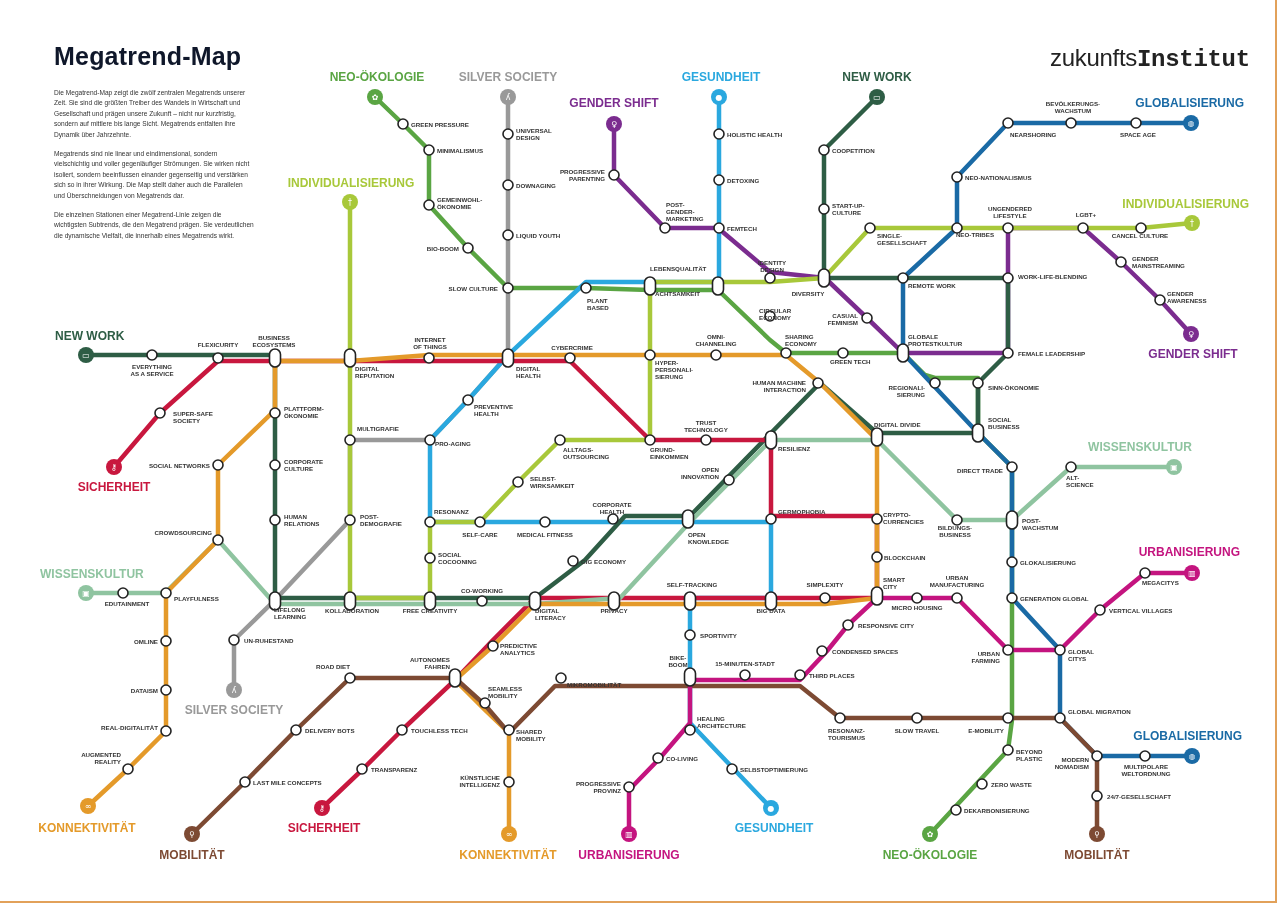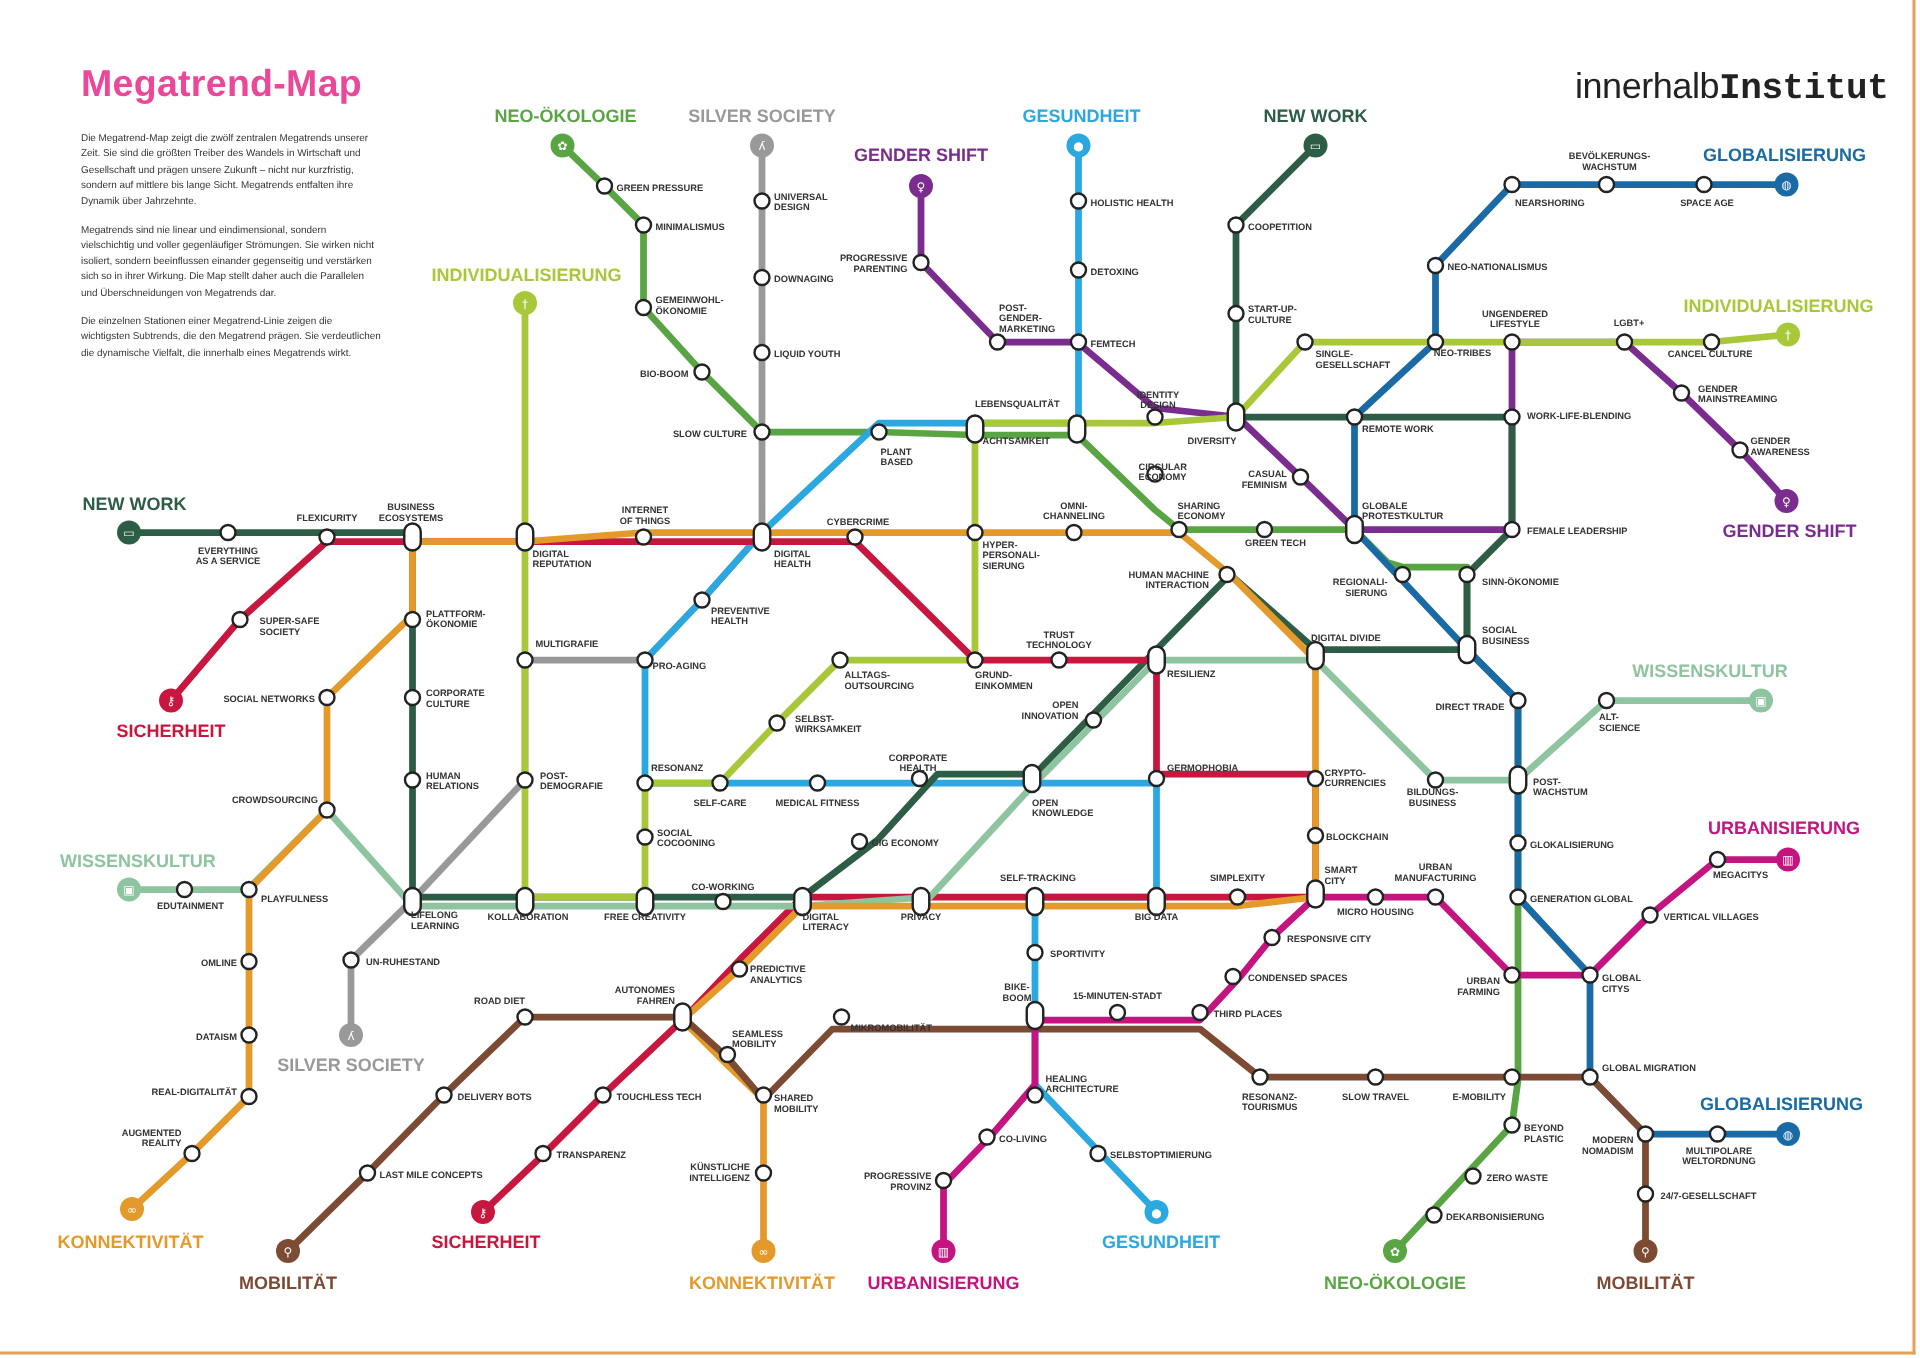--- a/index.html
+++ b/index.html
@@ -1,18 +1,18 @@
 <!DOCTYPE html>
 <html><head>
 <meta charset="utf-8">
 <style>
   html,body{margin:0;padding:0;background:#fff;}
   body{width:1280px;height:905px;position:relative;overflow:hidden;font-family:"Liberation Sans",sans-serif;}
   .frame{position:absolute;left:0;top:0;width:1277px;height:903px;border-right:2px solid #e2a15a;border-bottom:2px solid #e2a15a;box-sizing:border-box;}
-  .title{position:absolute;left:54px;top:42px;font-size:25px;font-weight:bold;color:#ec4899;letter-spacing:0.2px;}
+  .title{position:absolute;left:54px;top:42px;font-size:25px;font-weight:bold;color:#0f172a;letter-spacing:0.2px;}
   .intro{position:absolute;left:54px;top:88px;width:200px;font-size:6.6px;line-height:10.4px;color:#333;}
   .intro p{margin:0 0 9px 0;}
   .logo{position:absolute;left:1050px;top:44px;font-size:24px;color:#222;letter-spacing:-0.3px;}
   .logo b{font-weight:bold;font-family:Liberation Mono, monospace;}
   svg{position:absolute;left:0;top:0;}
   .st-label{font-family:"Liberation Sans",sans-serif;font-size:6.2px;fill:#333;font-weight:bold;}
   .line-label{font-family:"Liberation Sans",sans-serif;font-size:12px;font-weight:bold;}
 </style>
 </head>
 <body>
@@ -20,21 +20,21 @@
 <div class="frame"></div>
 
 <div class="title">Megatrend-Map</div>
 
 <div class="intro">
   <p>Die Megatrend-Map zeigt die zwölf zentralen Megatrends unserer Zeit. Sie sind die größten Treiber des Wandels in Wirtschaft und Gesellschaft und prägen unsere Zukunft – nicht nur kurzfristig, sondern auf mittlere bis lange Sicht. Megatrends entfalten ihre Dynamik über Jahrzehnte.</p>
   <p>Megatrends sind nie linear und eindimensional, sondern vielschichtig und voller gegenläufiger Strömungen. Sie wirken nicht isoliert, sondern beeinflussen einander gegenseitig und verstärken sich so in ihrer Wirkung. Die Map stellt daher auch die Parallelen und Überschneidungen von Megatrends dar.</p>
   <p>Die einzelnen Stationen einer Megatrend-Linie zeigen die wichtigsten Subtrends, die den Megatrend prägen. Sie verdeutlichen die dynamische Vielfalt, die innerhalb eines Megatrends wirkt.</p>
 </div>
 
-<div class="logo"><span>innerhalb</span><b>Institut</b></div>
+<div class="logo"><span>zukunfts</span><b>Institut</b></div>
 
 <svg id="map" width="1280" height="905" viewBox="0 0 1280 905" xmlns="http://www.w3.org/2000/svg">
   <g id="lines-layer">
       <polyline points="375,97 403,124 429,150 429,205 468,248 508,288 586,288 650,290 718,290 770,340 786,353 843,353 903,353 925,375 935,378 978,378 978,433 1012,467 1012,520 1012,720 1008,750 930,834" fill="none" stroke="#5aa543" stroke-width="4.5" stroke-linejoin="round" stroke-linecap="round"></polyline>
       <polyline points="508,97 508,134 508,185 508,235 508,288 508,355 468,400 430,440 350,440 350,520 275,600 234,640 234,690" fill="none" stroke="#999999" stroke-width="4.5" stroke-linejoin="round" stroke-linecap="round"></polyline>
       <polyline points="614,124 614,175 665,228 718,228 770,272 825,278 867,318 903,353 1008,353 1008,228 1083,228 1121,262 1160,300 1191,334" fill="none" stroke="#7b2c8f" stroke-width="4.5" stroke-linejoin="round" stroke-linecap="round"></polyline>
       <polyline points="719,97 719,134 719,180 719,228 719,282 650,282 586,282 508,355 468,400 430,440 430,522 480,522 545,522 625,522 690,522 771,522 771,598 690,598 690,635 690,675 690,723 730,765 771,808" fill="none" stroke="#2aa8df" stroke-width="4.5" stroke-linejoin="round" stroke-linecap="round"></polyline>
       <polyline points="877,97 824,150 824,209 824,278 903,278 1008,278 1008,353 978,383 978,433 877,433 820,383 771,433 690,516 625,516 585,560 535,598 465,598 430,598 350,598 275,598 275,520 275,465 275,410 275,355 218,355 152,355 86,355" fill="none" stroke="#2e5d45" stroke-width="4.5" stroke-linejoin="round" stroke-linecap="round"></polyline>
       <polyline points="1191,123 1136,123 1071,123 1008,123 957,177 957,228 903,278 903,353 978,433 1012,467 1012,520 1012,562 1012,598 1060,650 1060,718 1097,756 1145,756 1191,756" fill="none" stroke="#1a6aa5" stroke-width="4.5" stroke-linejoin="round" stroke-linecap="round"></polyline>
       <polyline points="350,202 350,256 350,308 350,355 350,440 350,520 350,598 430,598 430,557 430,522 480,522 518,482 560,440 650,440 650,355 650,282 718,282 770,282 824,278 870,228 957,228 1008,228 1083,228 1141,228 1192,223" fill="none" stroke="#a8c83a" stroke-width="4.5" stroke-linejoin="round" stroke-linecap="round"></polyline>

